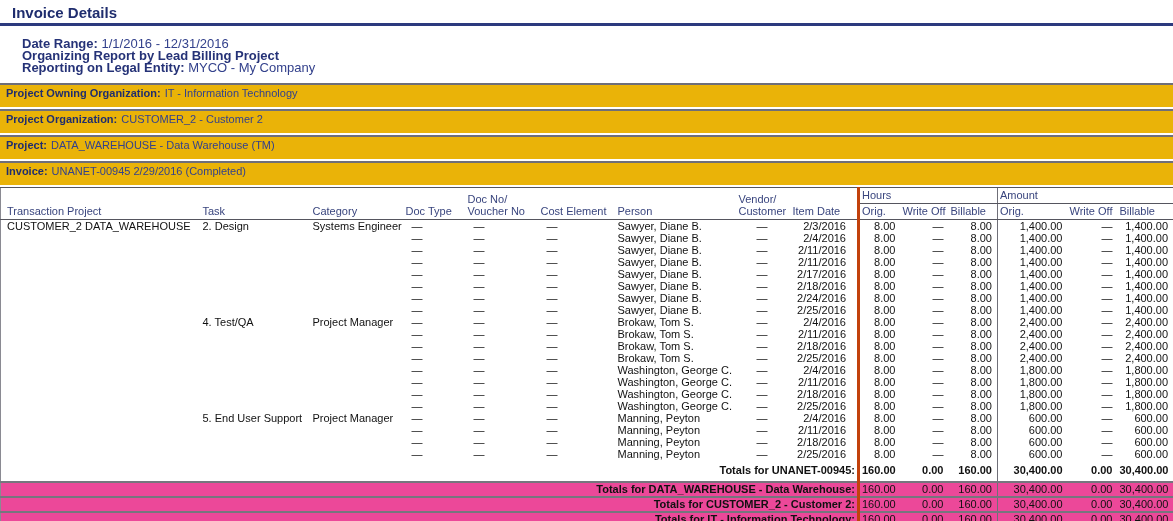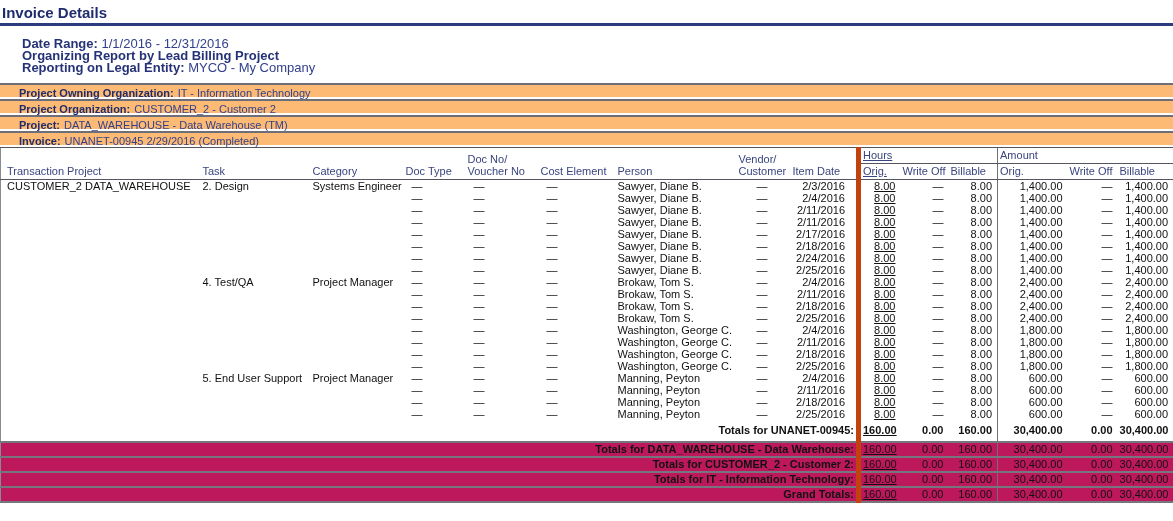--- a/index.html
+++ b/index.html
@@ -1,32 +1,32 @@
 <!DOCTYPE html>
 <html><head>
 <meta charset="utf-8">
 <style>
   * { margin:0; padding:0; box-sizing:border-box; }
   html,body { width:1173px; height:521px; background:#ffffff; overflow:hidden;
     font-family:"Liberation Sans", sans-serif; }
   .page { width:1173px; height:521px; }
 
   
-  .report-title { font-size:15px; font-weight:bold; color:#1f2d6e; padding:4px 0 0 2px; line-height:17px; }
+  .report-title { font-size:15px; font-weight:bold; color:#1f2d6e; padding:4px 0 0 12px; line-height:17px; }
   .title-rule { height:3px; background:#2c3a7e; margin-top:2px; }
   .info-block { margin:12px 0 0 22px; color:#2c3a8c; font-size:13px; line-height:12px; }
   .info-block .lbl { font-weight:bold; color:#253277; }
   .info-block .val { font-weight:normal; color:#33418c; }
   .info-line { margin-bottom:0; }
   .bold-line { font-weight:bold; color:#253277; }
 
   
   .bars { margin-top:9px; }
-  .gbar { height:14px; line-height:16px; background:#fdba74; border-top:2px solid #6e6e79;
-          margin-bottom:2px; padding-left:19px; font-size:11px; white-space:nowrap; }
+  .gbar { height:24px; line-height:16px; background:#eab308; border-top:2px solid #6e6e79;
+          margin-bottom:2px; padding-left:6px; font-size:11px; white-space:nowrap; }
   .gbar .lbl { font-weight:bold; color:#1f2d6e; }
   .gbar .val { color:#33418c; margin-left:4px; }
 
   
   table.inv { table-layout:fixed; border-collapse:collapse; width:1173px;
               border-left:1px solid #8a8a92; border-right:1px solid #8a8a92;
               font-size:11px; color:#111; }
   table.inv th { font-weight:normal; color:#39457e; text-align:left; vertical-align:bottom;
                  padding:1px 2px 2px 2px; border-top:1px solid #55555e; border-bottom:1px solid #55555e;
                  white-space:pre-line; line-height:12px; }
@@ -35,28 +35,28 @@
   th.c-item_date { text-align:right; padding-right:11px; }
   table.inv td { line-height:12px; height:12px; padding:0 2px; white-space:nowrap; overflow:hidden; }
 
   .c-transaction_project { padding-left:6px !important; }
   .c-person { padding-left:5px !important;margin-left:42px; }
   td.c-doc_type, td.c-doc_no, td.c-cost_element { padding-left:8px !important; }
   td.c-vendor { padding-left:20px !important; }
   .c-item_date { text-align:right; padding-right:11px !important; }
   .c-h_orig,.c-h_writeoff,.c-h_billable,.c-a_orig,.c-a_writeoff,.c-a_billable
       { text-align:right; padding-right:5px !important; }
-  .c-h_orig, th.sep-h { border-left:5px solid #c2410c;text-decoration:underline; }
+  .c-h_orig, th.sep-h { border-left:3px solid #c2410c; }
   .c-a_orig, th.sep-a { border-left:1px solid #6f6f78; }
 
   tr.tot td { font-weight:bold; padding-top:4px; height:15px;margin-top:12px; }
   td.tot-label { text-align:right; padding-right:8px; }
   tr.spacer td { height:6px; }
 
-  tr.sum td { background:#be185d; border-top:2px solid #76767e; height:13px; line-height:13px; }
+  tr.sum td { background:#ec4899; border-top:2px solid #76767e; height:13px; line-height:13px; }
   tr.sum td.tot-label { font-weight:bold; }
   tr.sum:last-child td { border-bottom:2px solid #76767e; }
 </style>
 </head>
 <body>
 
 <div class="page">
 
   <div class="report-title">Invoice Details</div>
   <div class="title-rule"></div>

